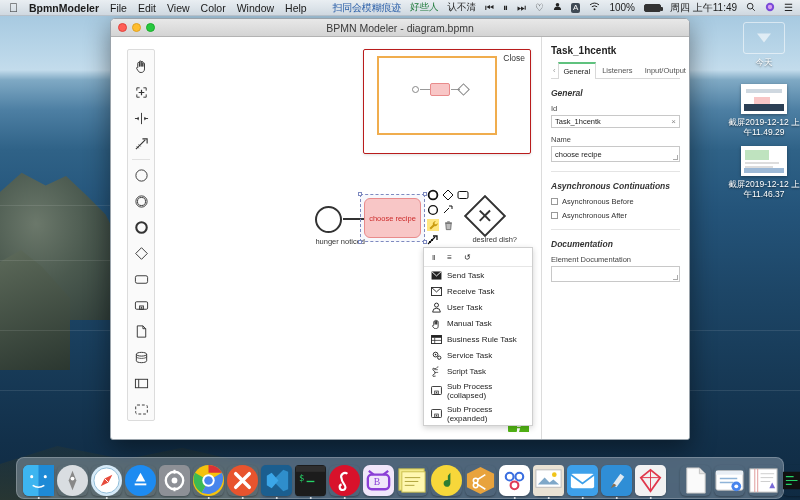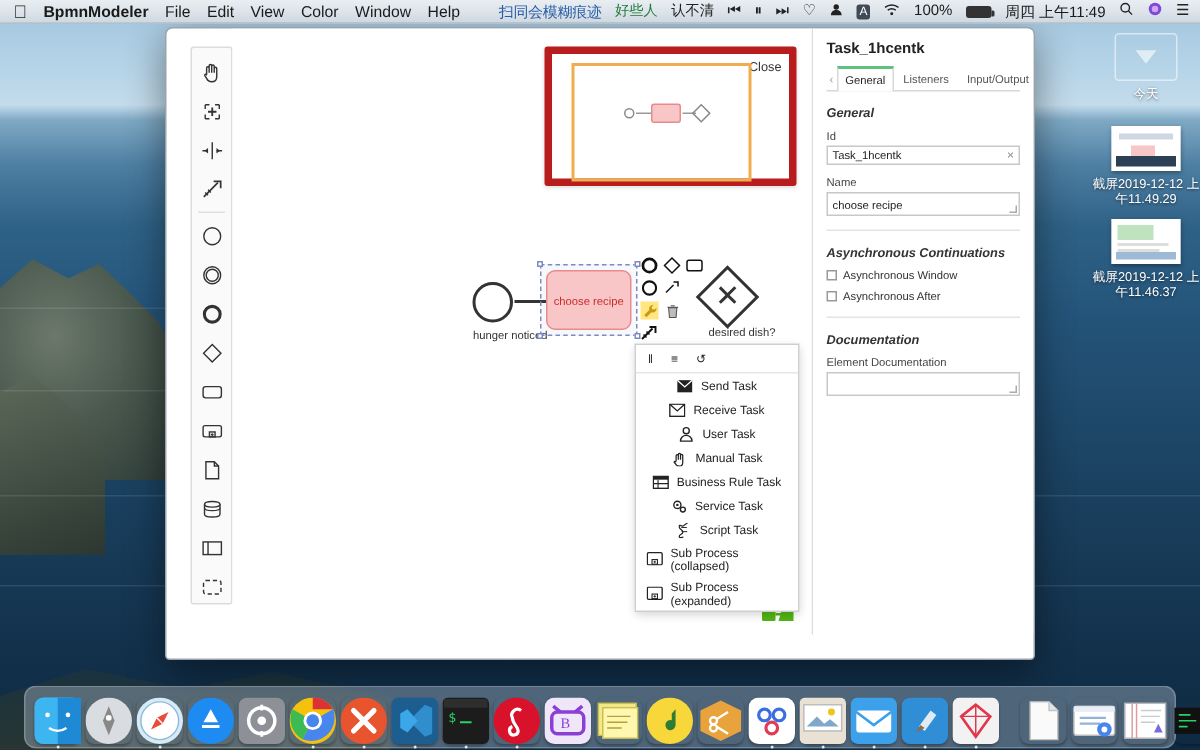--- a/index.html
+++ b/index.html
@@ -119,22 +119,22 @@
     cursor:pointer; color:#333;
   }
   .ptool svg{display:block;}
   .psep { height:1px; background:#e0e0e0; margin:2px 4px; }
 
   
   #canvas-wrap { flex:1; position:relative; background:#fff; overflow:hidden; }
 
   
   #minimap {
-    position:absolute; right:10px; top:12px; width:168px; height:93px;
-    background:#fff; border:5px solid #b91c1c; border-radius:2px;
+    position:absolute; right:10px; top:12px; width:168px; height:105px;
+    background:#fff; border:1px solid #b91c1c; border-radius:2px;
     box-shadow:0 1px 3px rgba(0,0,0,.12);
   }
   #minimap-close {
     position:absolute; right:5px; top:3px; font-size:8.5px; color:#333; cursor:pointer;
   }
   #minimap-viewport {
     position:absolute; left:13px; top:6px; width:120px; height:79px;
     border:2px solid #f0ad4e;
   }
   .mm-shape{position:absolute;}
@@ -183,21 +183,21 @@
     position:absolute; left:300px; top:198px; width:62px; text-align:right;
     font-size:7.5px; color:#333;
   }
   
   #ctxmenu {
     position:absolute; left:268px; top:210px; width:110px;
     background:#fff; border:1px solid #cfcfcf; box-shadow:0 2px 6px rgba(0,0,0,.18);
     font-size:8px; color:#222; z-index:20;
   }
   #ctxmenu-top { display:flex; gap:12px; padding:5px 8px 4px; border-bottom:1px solid #e6e6e6; }
-  .cm-item { display:flex; align-items:center; gap:5px; padding:2.5px 7px; cursor:pointer;justify-content:center; }
+  .cm-item { display:flex; align-items:center; gap:5px; padding:2.5px 7px; cursor:pointer; }
   .cm-ico{width:11px;height:11px;display:flex;align-items:center;justify-content:center;flex:0 0 11px;}
   .cm-ico svg{display:block;}
   #bpmnio {
     position:absolute; right:8px; bottom:6px; width:28px;height:28px;
   }
 
   
   #props {
     width:148px; flex:0 0 148px; border-left:1px solid #dcdcdc; background:#fff;
     padding:8px 9px 0; overflow:hidden;
@@ -322,20 +322,28 @@
       <svg width="10" height="10" viewBox="0 0 12 12">
           <circle cx="6" cy="6" r="5" fill="#7b4bd8"></circle>
           <circle cx="6" cy="6" r="2.6" fill="#d8a0f0"></circle>
         </svg>
     </span>
     <span class="mb-ic">☰</span>
   </div>
 </div>
 
 <div id="win">
+  <div id="titlebar">
+    <div class="traffic">
+      <div class="tl r"></div>
+      <div class="tl y"></div>
+      <div class="tl g"></div>
+    </div>
+    <div id="wintitle">BPMN Modeler - diagram.bpmn</div>
+  </div>
 
   <div id="winbody">
 
     <div id="palette">
       <div class="ptool">
         <svg width="15" height="15" viewBox="0 0 16 16">
             <path d="M4 9V4.6a.9.9 0 0 1 1.8 0V8V3a.9.9 0 0 1 1.8 0v5V3.4a.9.9 0 0 1 1.8 0V8V5a.9.9 0 0 1 1.8 0v5.6c0 2.3-1.4 3.8-3.6 3.8-2 0-3-1-3.6-2.4L2.7 10c-.3-.7.6-1.4 1.2-.7z" fill="none" stroke="#333" stroke-width="1"></path>
           </svg>
       </div>
       <div class="ptool">
@@ -629,21 +637,21 @@
 
       <div class="fld-label">Name</div>
       <div class="fld txta">
         <span>choose recipe</span>
       </div>
 
       <hr class="sep">
       <div class="grp-title">Asynchronous Continuations</div>
       <div class="chk-row">
         <span class="chk"></span>
-        <span class="chk-lbl">Asynchronous Window</span>
+        <span class="chk-lbl">Asynchronous Before</span>
       </div>
       <div class="chk-row">
         <span class="chk"></span>
         <span class="chk-lbl">Asynchronous After</span>
       </div>
 
       <hr class="sep">
       <div class="grp-title">Documentation</div>
       <div class="fld-label">Element Documentation</div>
       <div class="fld txta">

